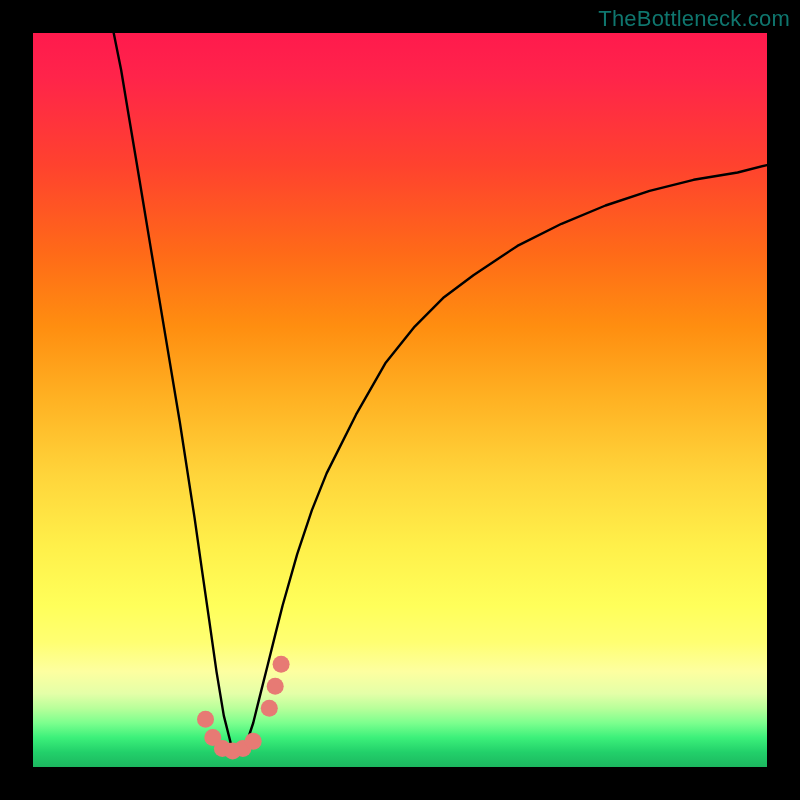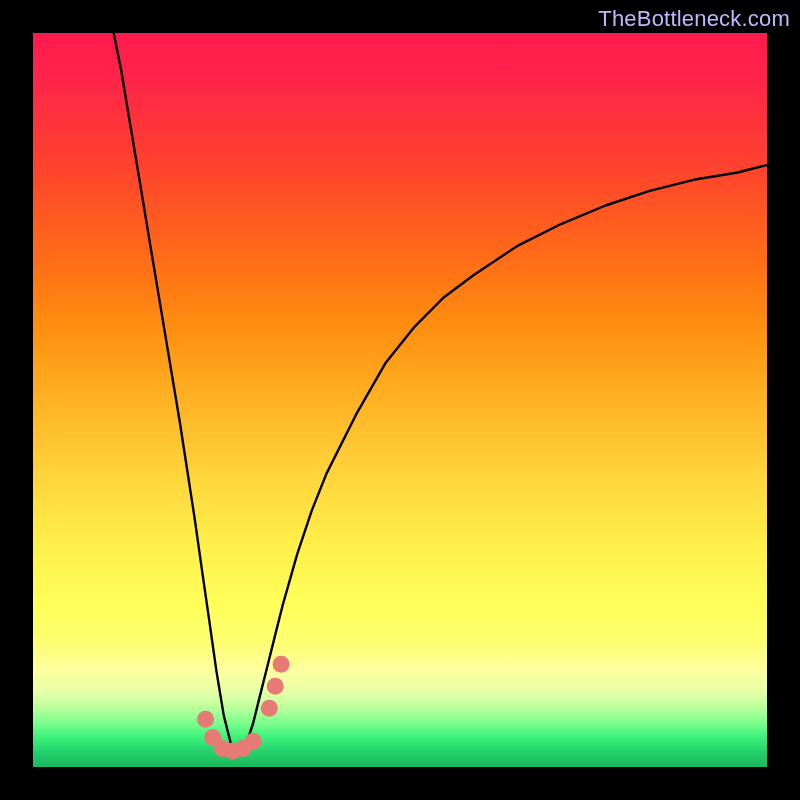--- a/index.html
+++ b/index.html
@@ -44,21 +44,21 @@
       #7cff8e 94%,
       #3cf07a 96%,
       #22d06a 98%,
       #1cb75f 100%
     );
   }
   .watermark {
     position: absolute;
     top: 6px;
     right: 10px;
-    color: #c4b5fd;
+    color: #0f766e;
     font-size: 22px;
     font-weight: 500;
     letter-spacing: 0.2px;
     user-select: none;
   }
   svg.curve {
     position: absolute;
     left: 0;
     top: 0;
     width: 734px;

